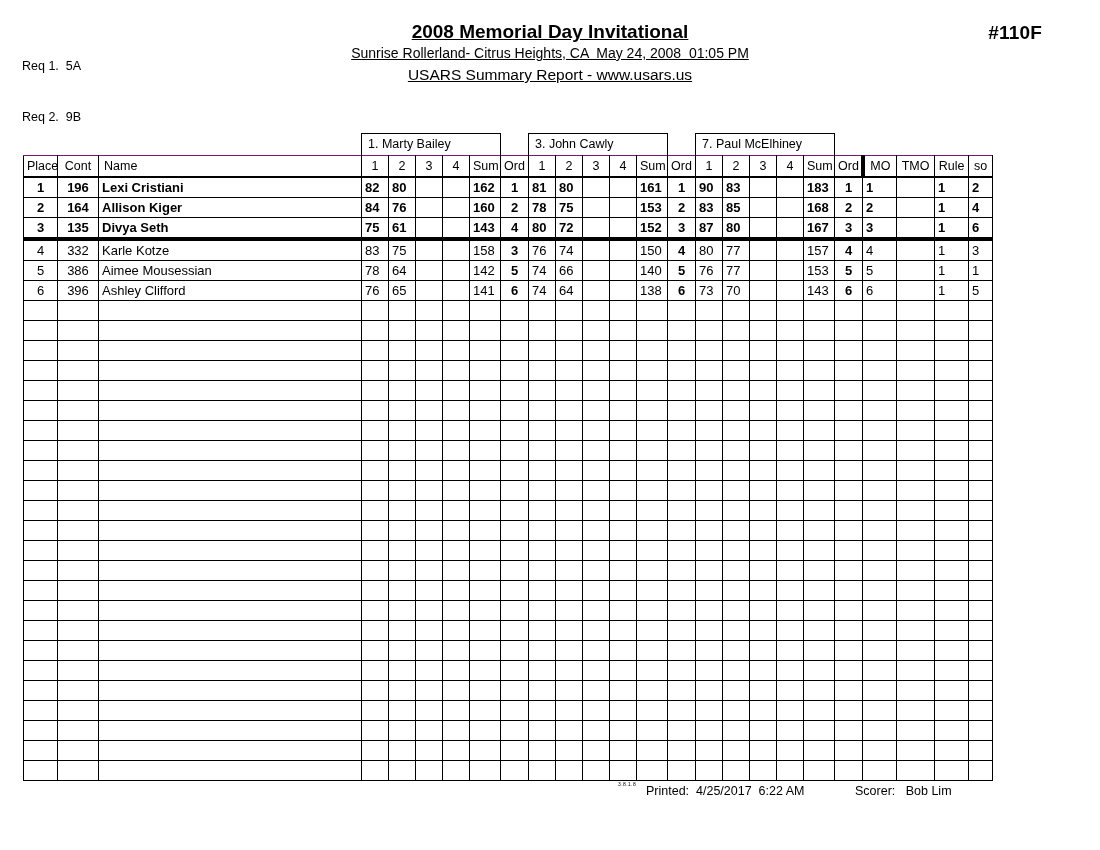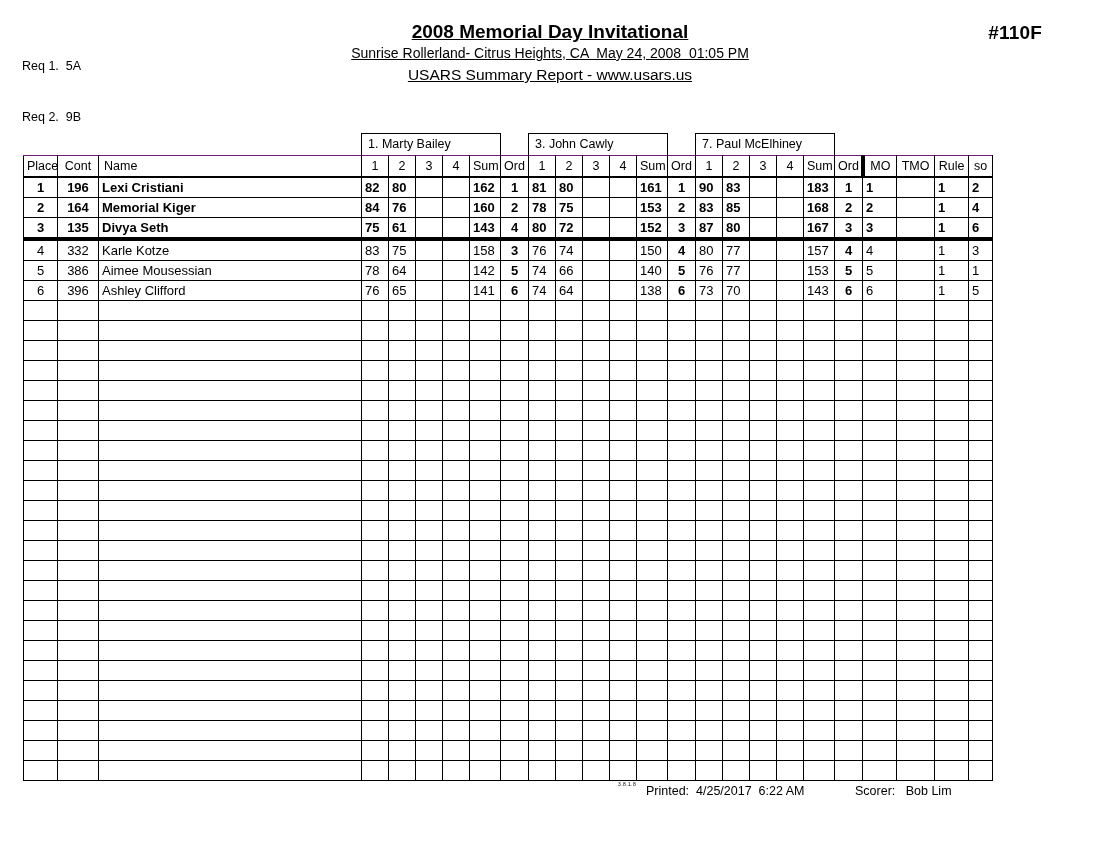--- a/index.html
+++ b/index.html
@@ -273,21 +273,21 @@
           <td class="num-r">183</td>
           <td class="ord">1</td>
           <td class="num-l mo-col">1</td>
           <td class="num-l"></td>
           <td class="num-r">1</td>
           <td class="num-r">2</td>
         </tr>
         <tr class="data-row medal">
           <td class="num-c">2</td>
           <td class="num-c">164</td>
-          <td class="num-l">Memorial Kiger</td>
+          <td class="num-l">Allison Kiger</td>
           <td class="num-l">84</td>
           <td class="num-l">76</td>
           <td class="num-l"></td>
           <td class="num-l"></td>
           <td class="num-r">160</td>
           <td class="ord">2</td>
           <td class="num-l">78</td>
           <td class="num-l">75</td>
           <td class="num-l"></td>
           <td class="num-l"></td>

